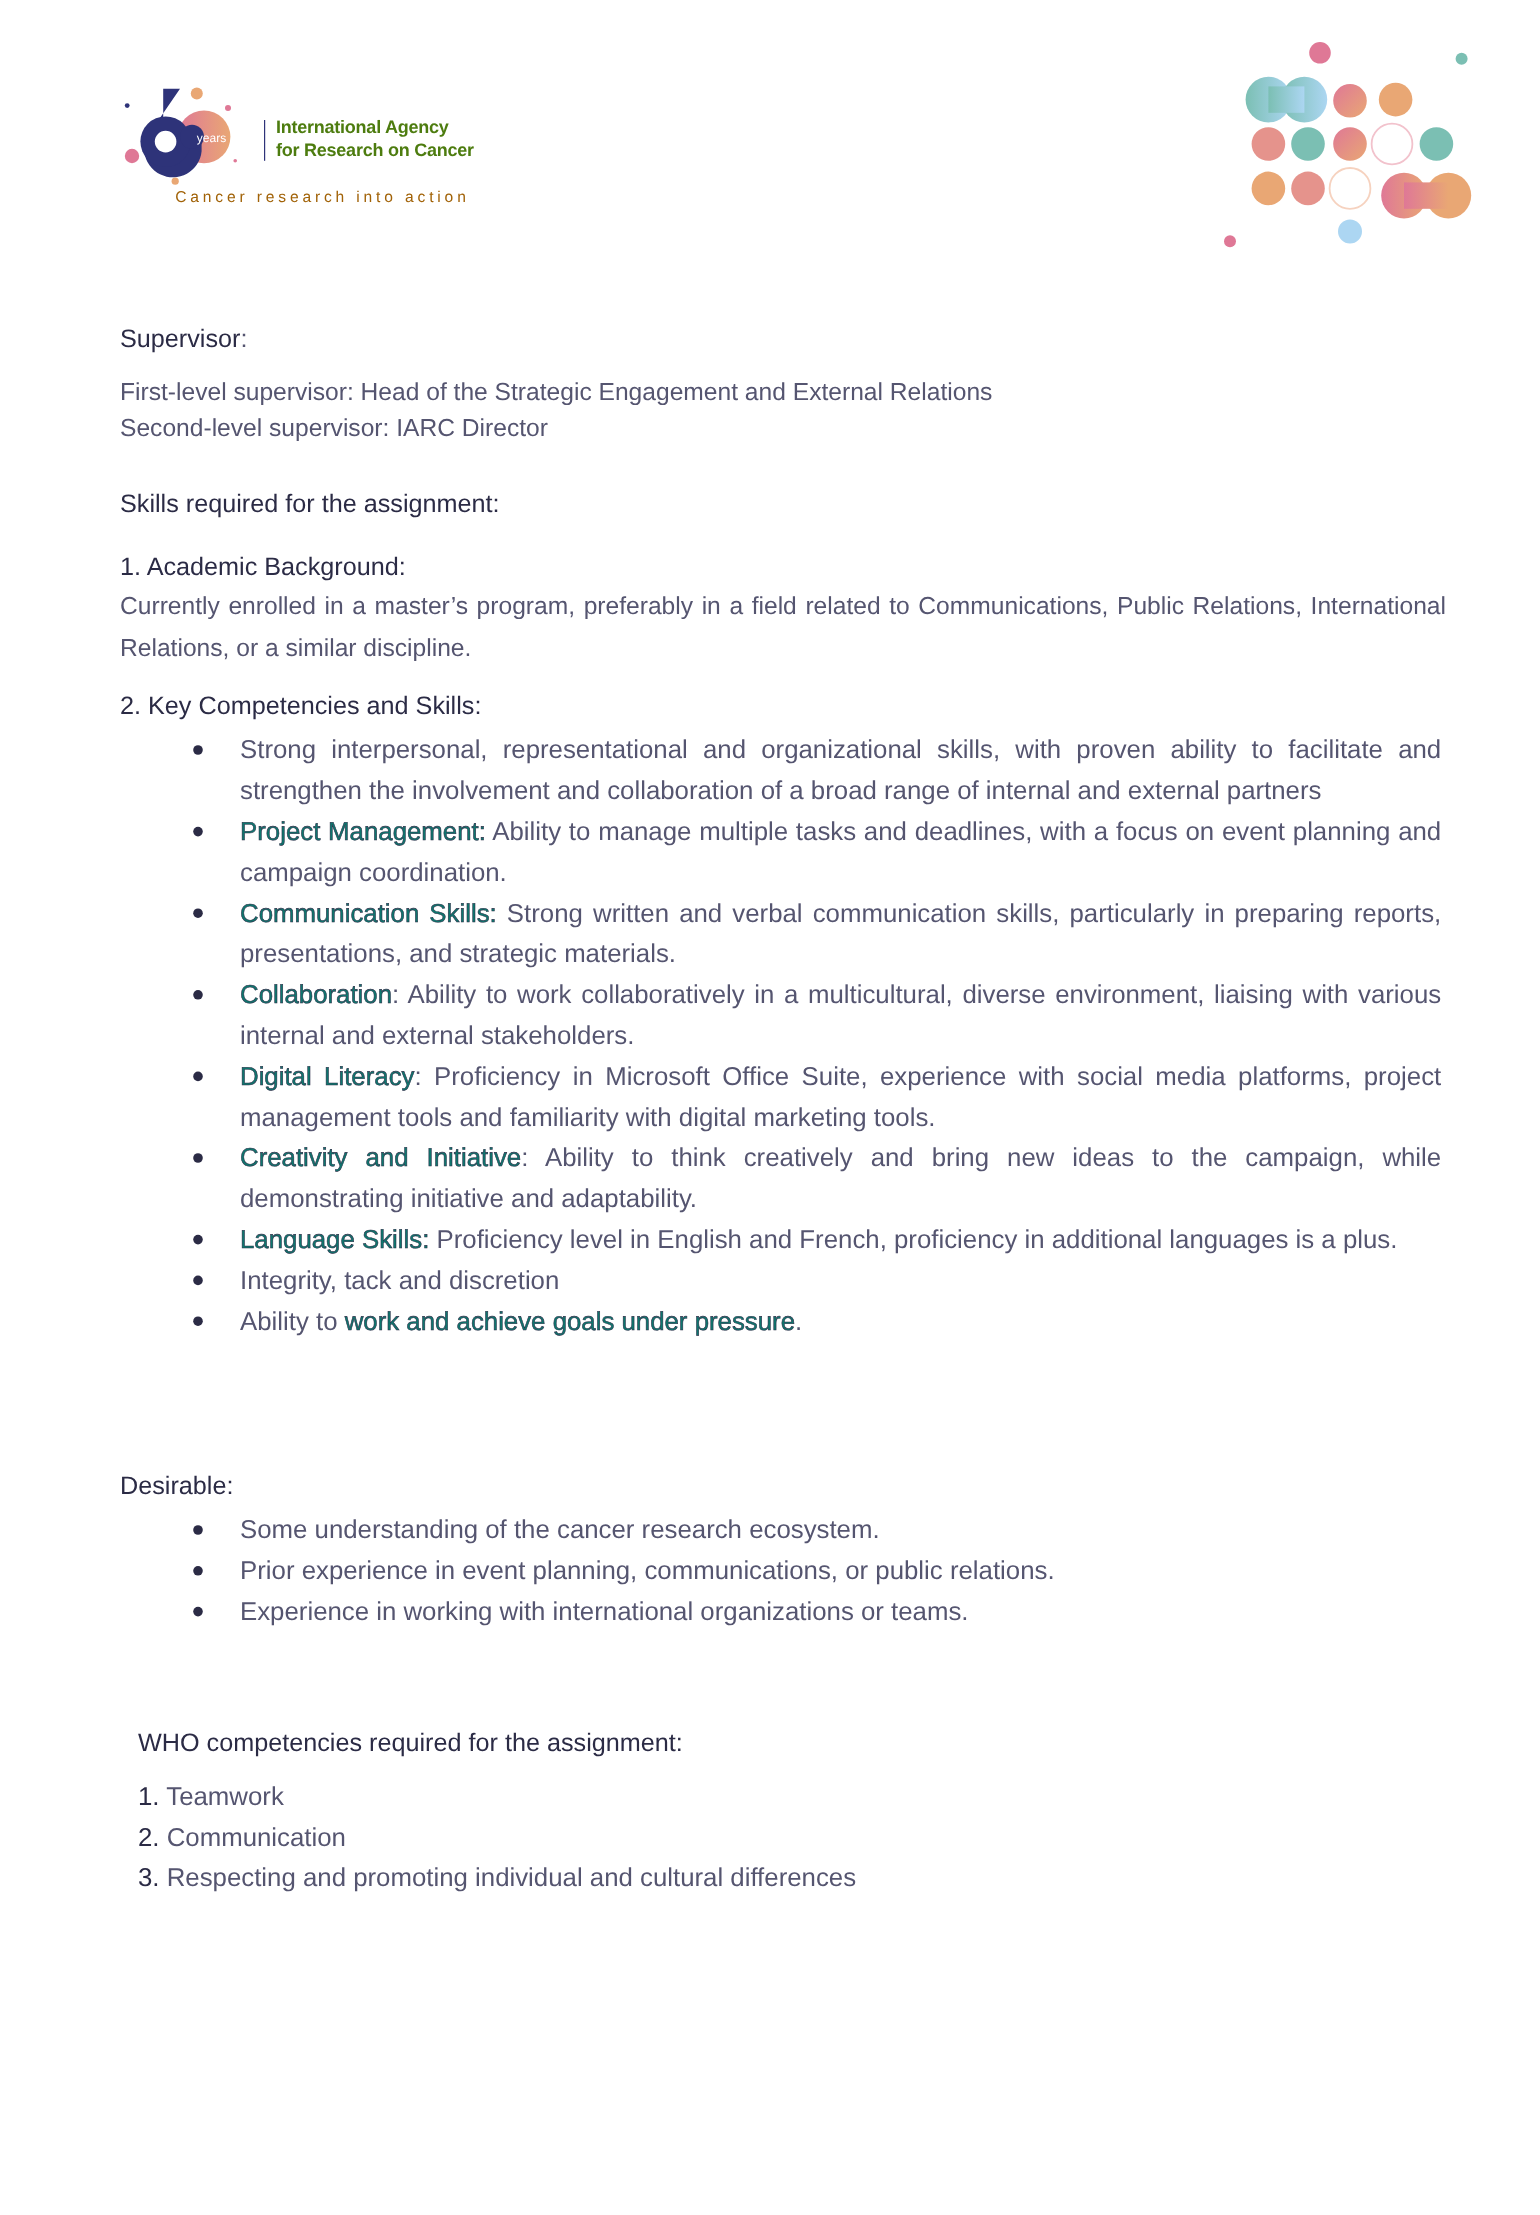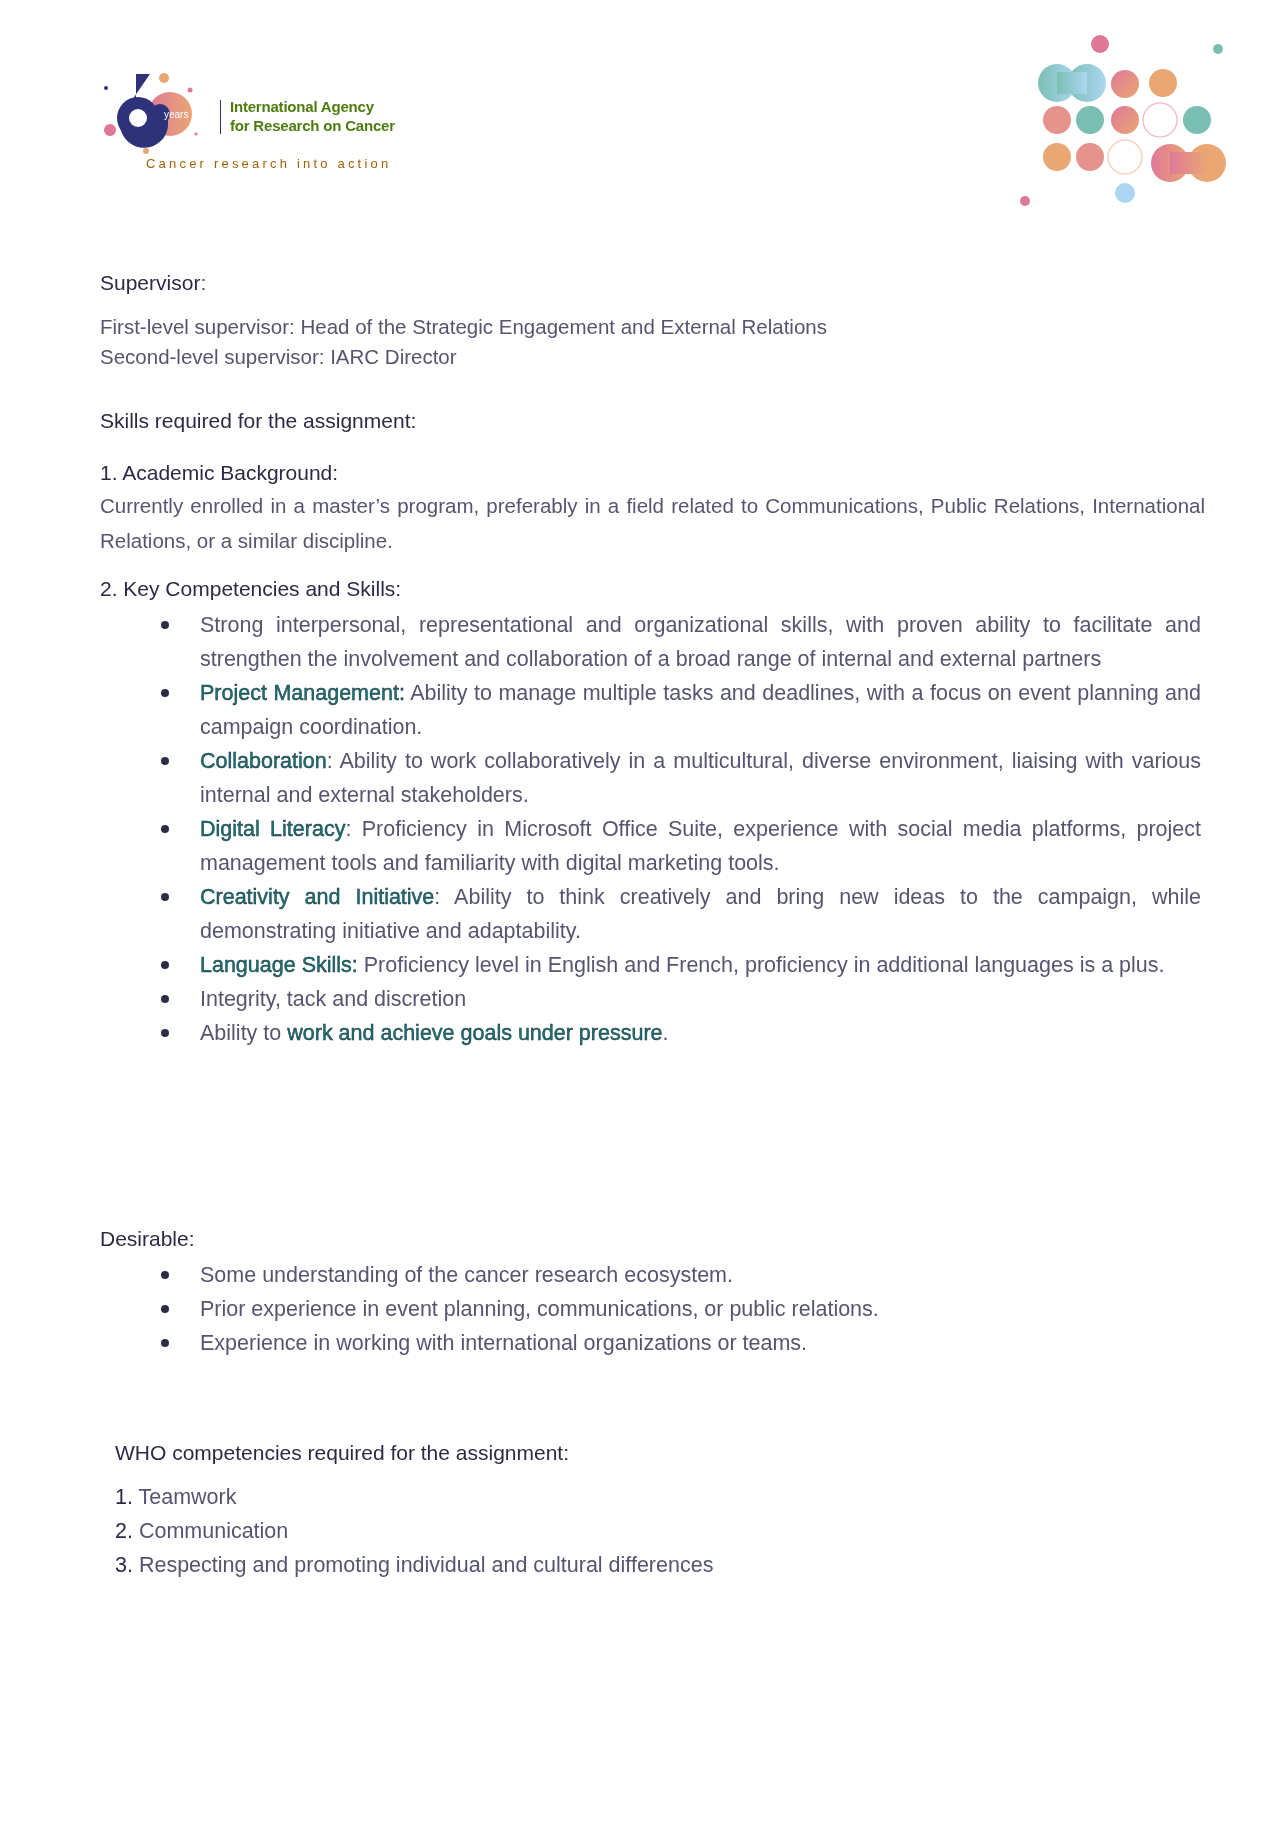--- a/index.html
+++ b/index.html
@@ -124,20 +124,21 @@
   </div>
 
   <div class="block" style="top:138px;">
     <div class="h">Skills required for the assignment:</div>
     <div class="h" style="margin-top:22px;">1. Academic Background:</div>
     <div class="p justify" style="line-height:35px;">Currently enrolled in a master’s program, preferably in a field related to Communications, Public Relations, International Relations, or a similar discipline.</div>
     <div class="h" style="margin-top:16px;">2. Key Competencies and Skills:</div>
     <ul class="bullets" style="margin-top:4px;">
       <li><span class="dot"></span><b></b><span>Strong interpersonal, representational and organizational skills, with proven ability to facilitate and strengthen the involvement and collaboration of a broad range of internal and external partners</span></li>
       <li><span class="dot"></span><b>Project Management:</b><span> Ability to manage multiple tasks and deadlines, with a focus on event planning and campaign coordination.</span></li>
+      <li><span class="dot"></span><b>Communication Skills:</b><span> Strong written and verbal communication skills, particularly in preparing reports, presentations, and strategic materials.</span></li>
       <li><span class="dot"></span><b>Collaboration</b><span>: Ability to work collaboratively in a multicultural, diverse environment, liaising with various internal and external stakeholders.</span></li>
       <li><span class="dot"></span><b>Digital Literacy</b><span>: Proficiency in Microsoft Office Suite, experience with social media platforms, project management tools and familiarity with digital marketing tools.</span></li>
       <li><span class="dot"></span><b>Creativity and Initiative</b><span>: Ability to think creatively and bring new ideas to the campaign, while demonstrating initiative and adaptability.</span></li>
       <li><span class="dot"></span><b>Language Skills:</b><span> Proficiency level in English and French, proficiency in additional languages is a plus.</span></li>
       <li><span class="dot"></span><b></b><span>Integrity, tack and discretion</span></li>
       <li><span class="dot"></span><span>Ability to </span><b>work and achieve goals under pressure</b><span>.</span></li>
     </ul>
   </div>
 
   <div class="block" style="top:956px;">

